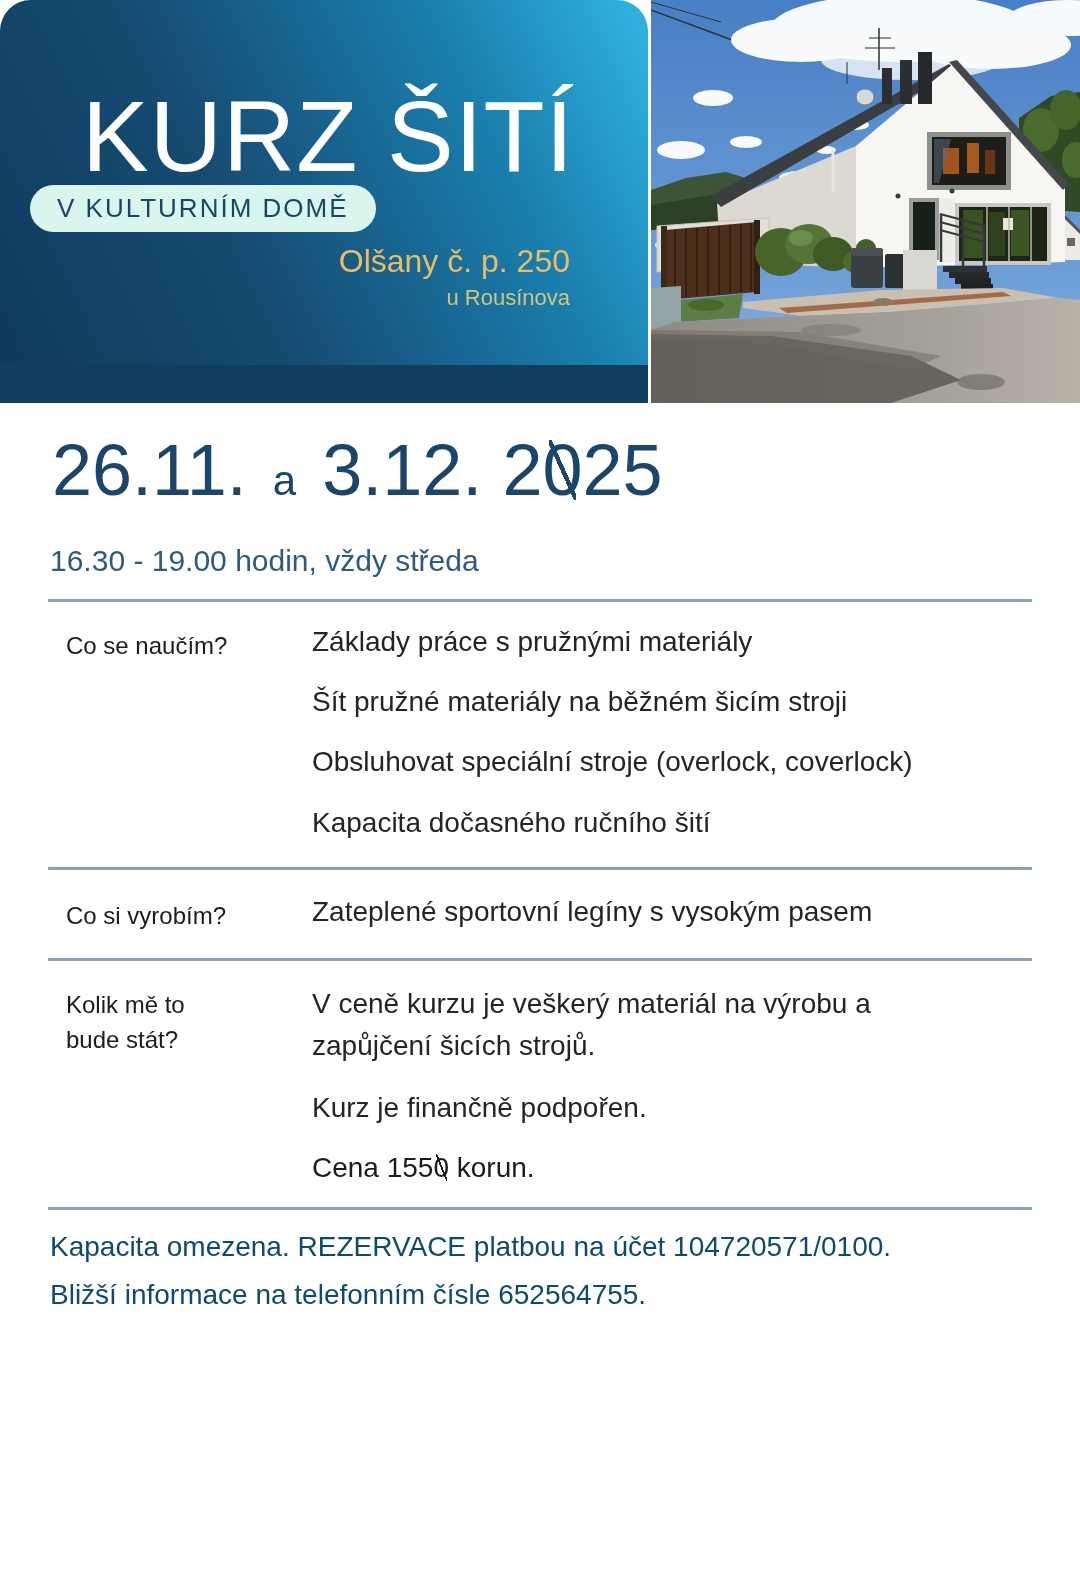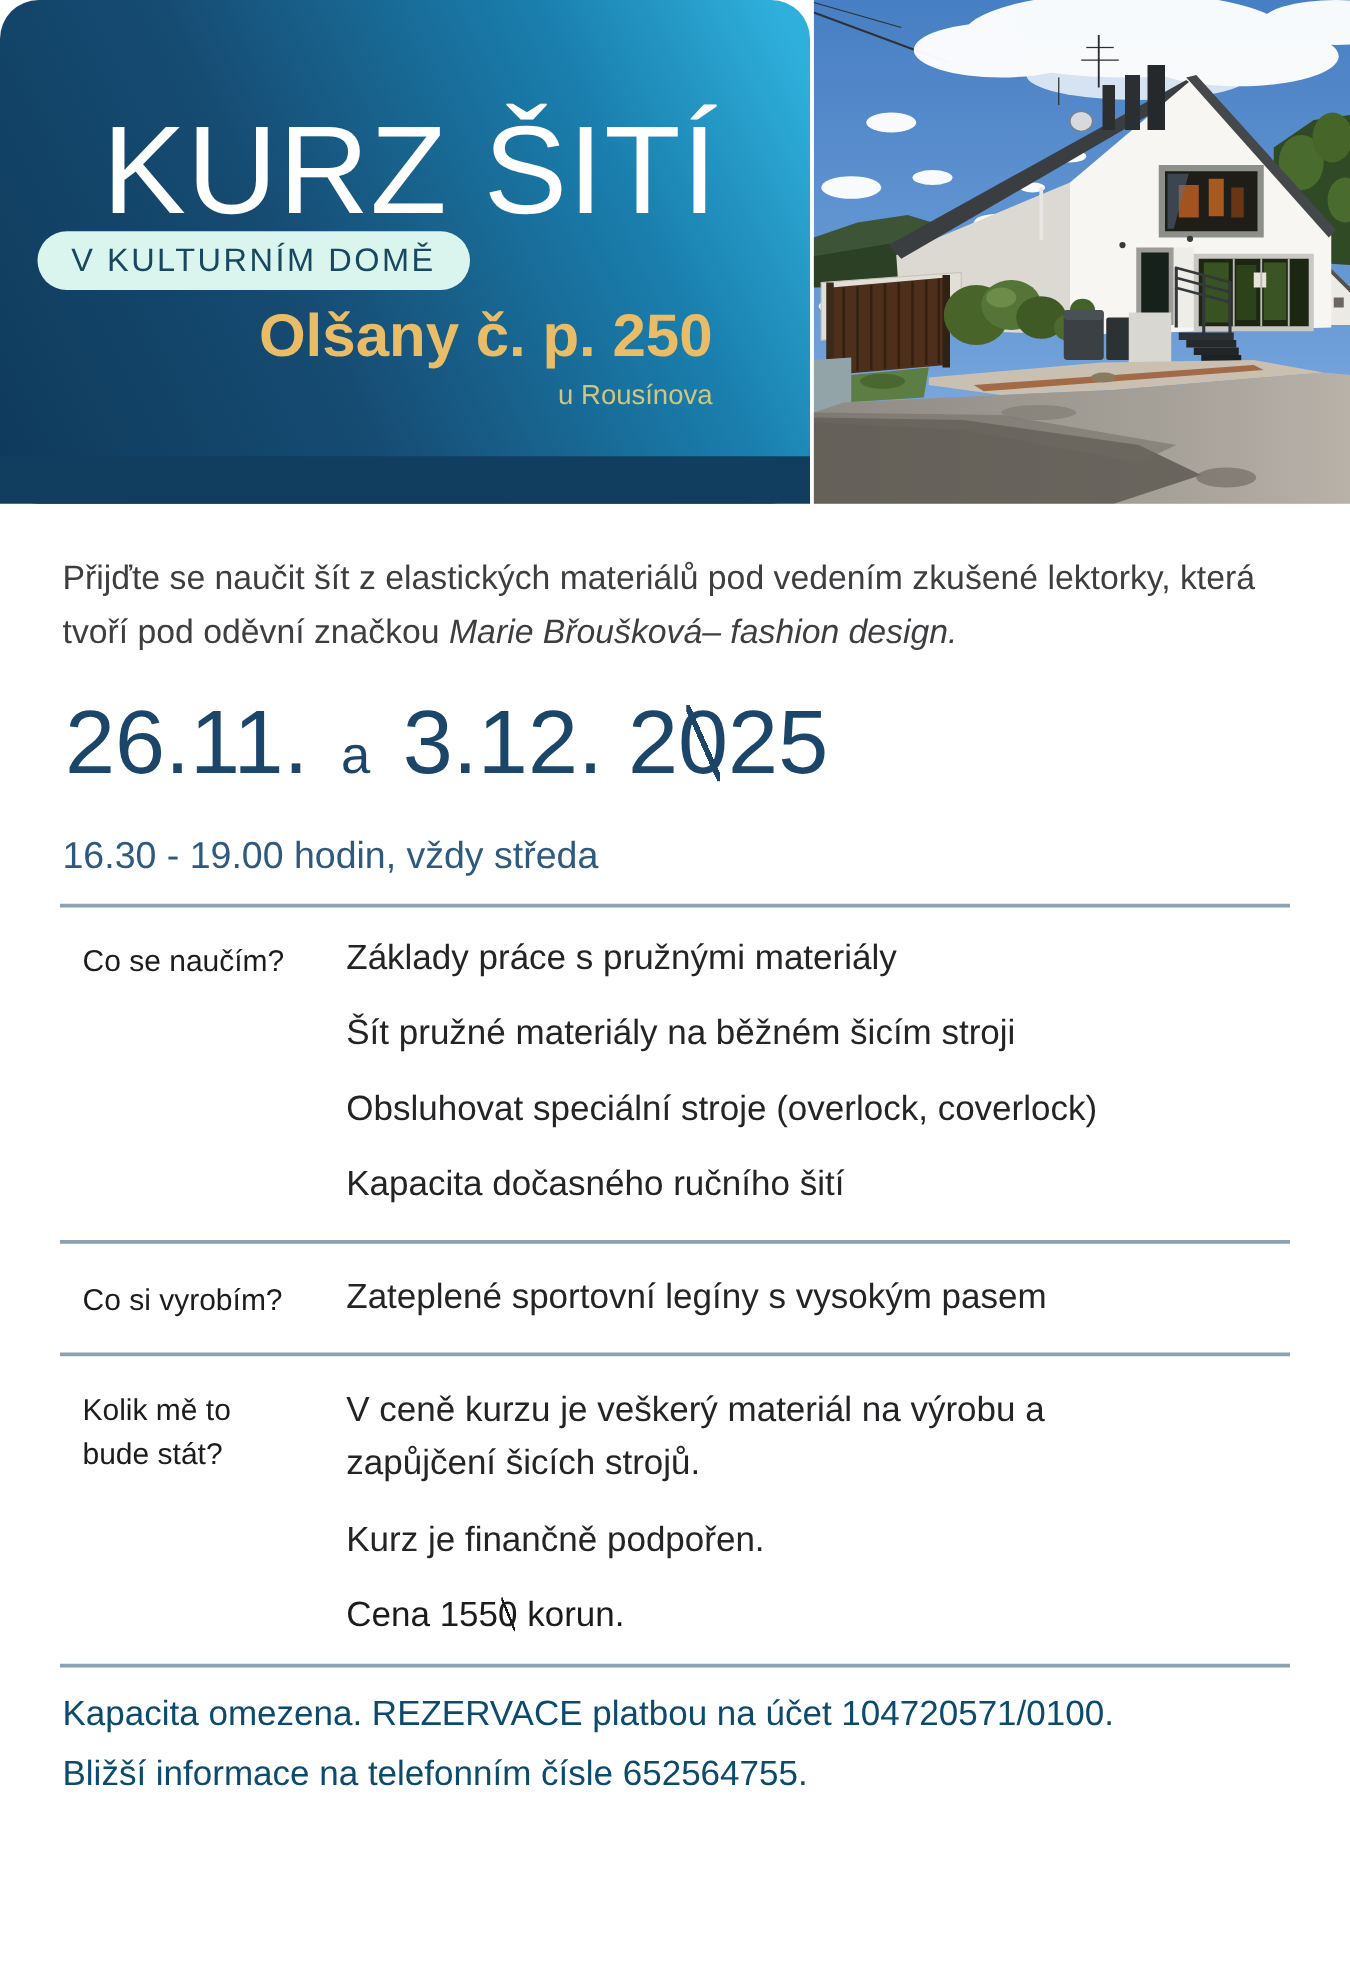--- a/index.html
+++ b/index.html
@@ -9,37 +9,37 @@
   
   .header{display:flex;height:403px;width:1080px;}
   .header-left{position:relative;width:648px;height:403px;flex:0 0 648px;
     background:linear-gradient(64deg,#0e3a5b 0%,#164b72 38%,#1a7fae 74%,#2fb0dc 97%);border-radius:31px;}
   .header-bottom-bar{position:absolute;left:0;right:0;bottom:0;height:38px;background:#113e5f;}
   .course-title{position:absolute;left:82px;top:86px;color:#ffffff;font-size:100px;
     font-weight:400;letter-spacing:1px;line-height:1;white-space:nowrap;}
   .venue-badge{position:absolute;left:30px;top:185px;background:#d9f5ee;color:#17485f;
     font-size:26px;letter-spacing:2px;padding:9px 27px;border-radius:25px;line-height:1.1;white-space:nowrap;text-align:right;}
   .address{position:absolute;right:78px;top:244px;text-align:right;}
-  .address-line1{color:#e9bd68;font-size:48px;font-weight:700;line-height:1.1;white-space:nowrap;}
+  .address-line1{color:#e9bd68;font-size:32px;font-weight:400;line-height:1.1;white-space:nowrap;}
   .address-line2{color:#cfc77e;font-size:22px;margin-top:7px;line-height:1.1;white-space:nowrap;}
   .photo-wrap{width:432px;height:403px;border-left:3px solid #ffffff;box-sizing:border-box;flex:0 0 432px;}
   .photo-wrap svg{display:block;}
 
   
   .content{margin:0 48px;width:984px;}
   .intro{margin:38px 0 0 2px;font-size:27px;line-height:1.6;color:#3e3e41;max-width:980px;}
   .intro .brand{font-style:italic;}
   .date-line{margin:30px 0 0 4px;color:#1c456a;font-size:72px;font-weight:500;line-height:1.05;white-space:nowrap;}
   .date-line .conj{font-size:42px;padding:0 6px;}
   .time-line{margin:34px 0 0 2px;color:#2e5a80;font-size:30px;line-height:1.2;}
 
   .rule{height:3px;background:#8aa2b2;border:none;}
   .rule-first{margin-top:20px;}
 
-  .section-row{display:flex;padding:22px 0 26px 0;}
+  .section-row{display:flex;padding:22px 0 26px 0;gap:35px;}
   .section-label{flex:0 0 175px;margin-left:18px;font-size:24px;color:#1c1c1e;line-height:1.45;padding-top:5px;}
   .section-body{flex:1;margin-left:36px;font-size:28px;color:#242426;}
   .section-body .item{line-height:1.3;margin:0 0 24px 0;}
   .section-body .item:last-child{margin-bottom:0;}
   .row2{padding:24px 0;}
   .row3{padding:22px 0;}
   .row3 .item-par{line-height:1.5;margin:0;max-width:580px;}
   .row3 .item-par2{margin-top:20px;line-height:1.5;}
   .price-line{margin-top:22px;text-align:left;color:#1b1b1d;font-size:28px;line-height:1.2;}
 
@@ -223,21 +223,20 @@
           <polygon points="0,330 150,332 290,356 260,370 120,344 0,338" fill="#6e6a62" opacity="0.5"></polygon>
           <ellipse cx="330" cy="382" rx="24" ry="8" fill="#726d65" opacity="0.7"></ellipse>
           <ellipse cx="180" cy="330" rx="30" ry="6" fill="#7d7870" opacity="0.6"></ellipse>
         </g>
       </svg>
     </div>
   </div>
 
   <div class="content">
 
-    <p class="intro"><span>Přijďte se naučit šít z elastických materiálů pod vedením zkušené lektorky, která tvoří pod oděvní značkou </span><span class="brand">Marie Břoušková– fashion design.</span></p>
 
     <div class="date-line"><span>26.11.</span> <span class="conj">a</span> <span>3.12. 2<span class="sz">0</span>25</span></div>
 
     <div class="time-line">16.30 - 19.00 hodin, vždy středa</div>
 
     <div class="rule rule-first"></div>
 
     <div class="section-row">
       <div class="section-label">Co se naučím?</div>
       <div class="section-body">

